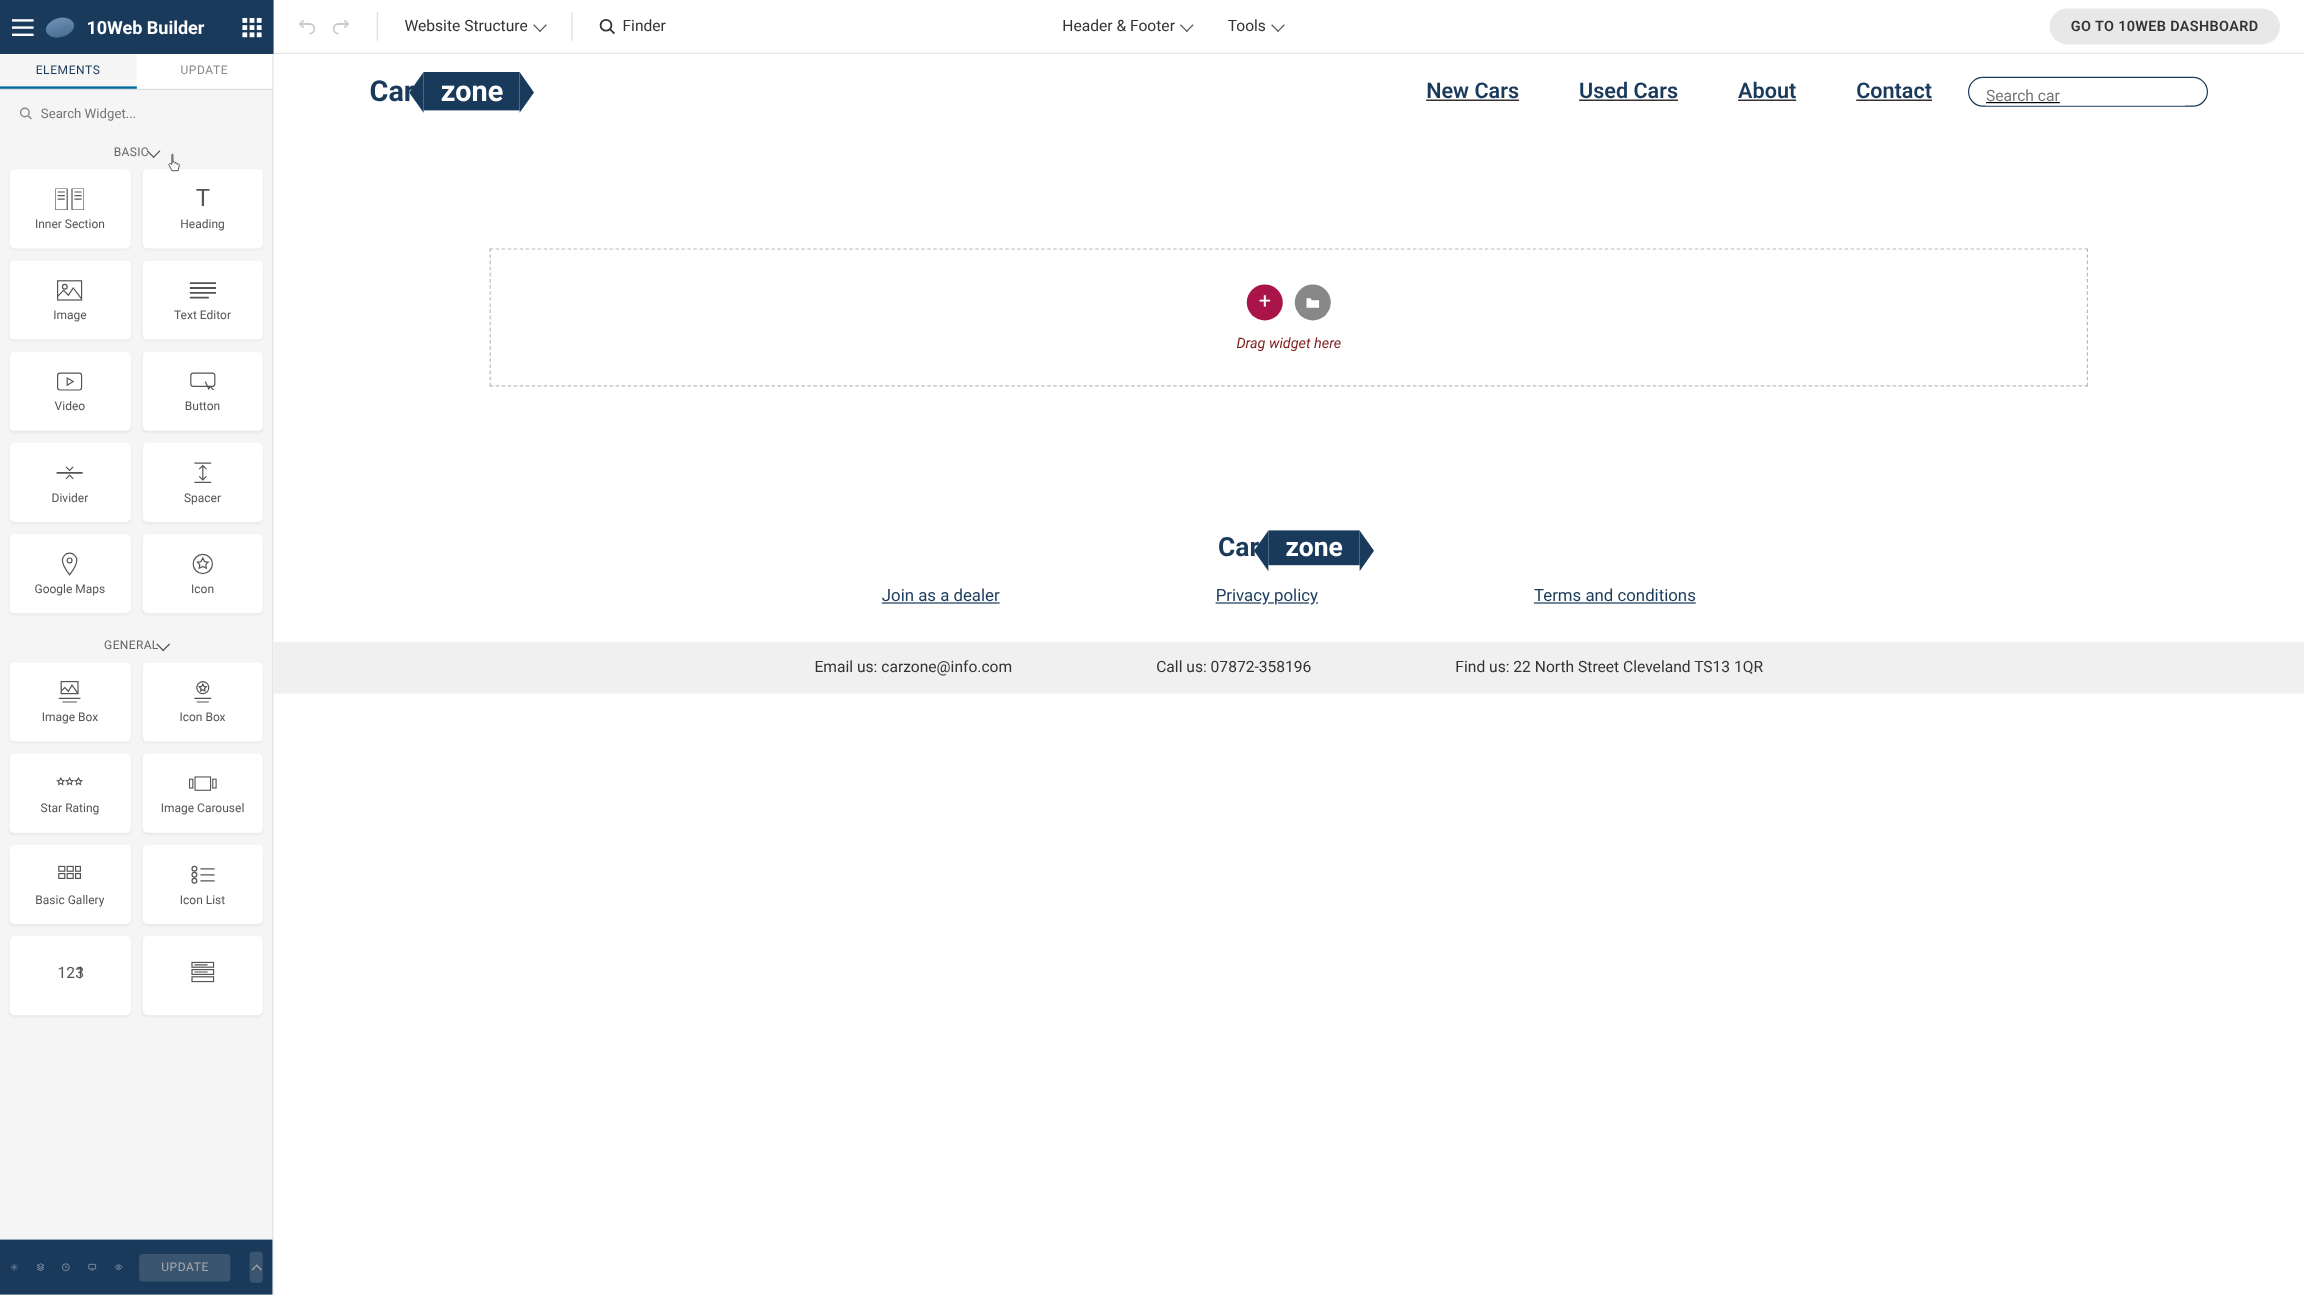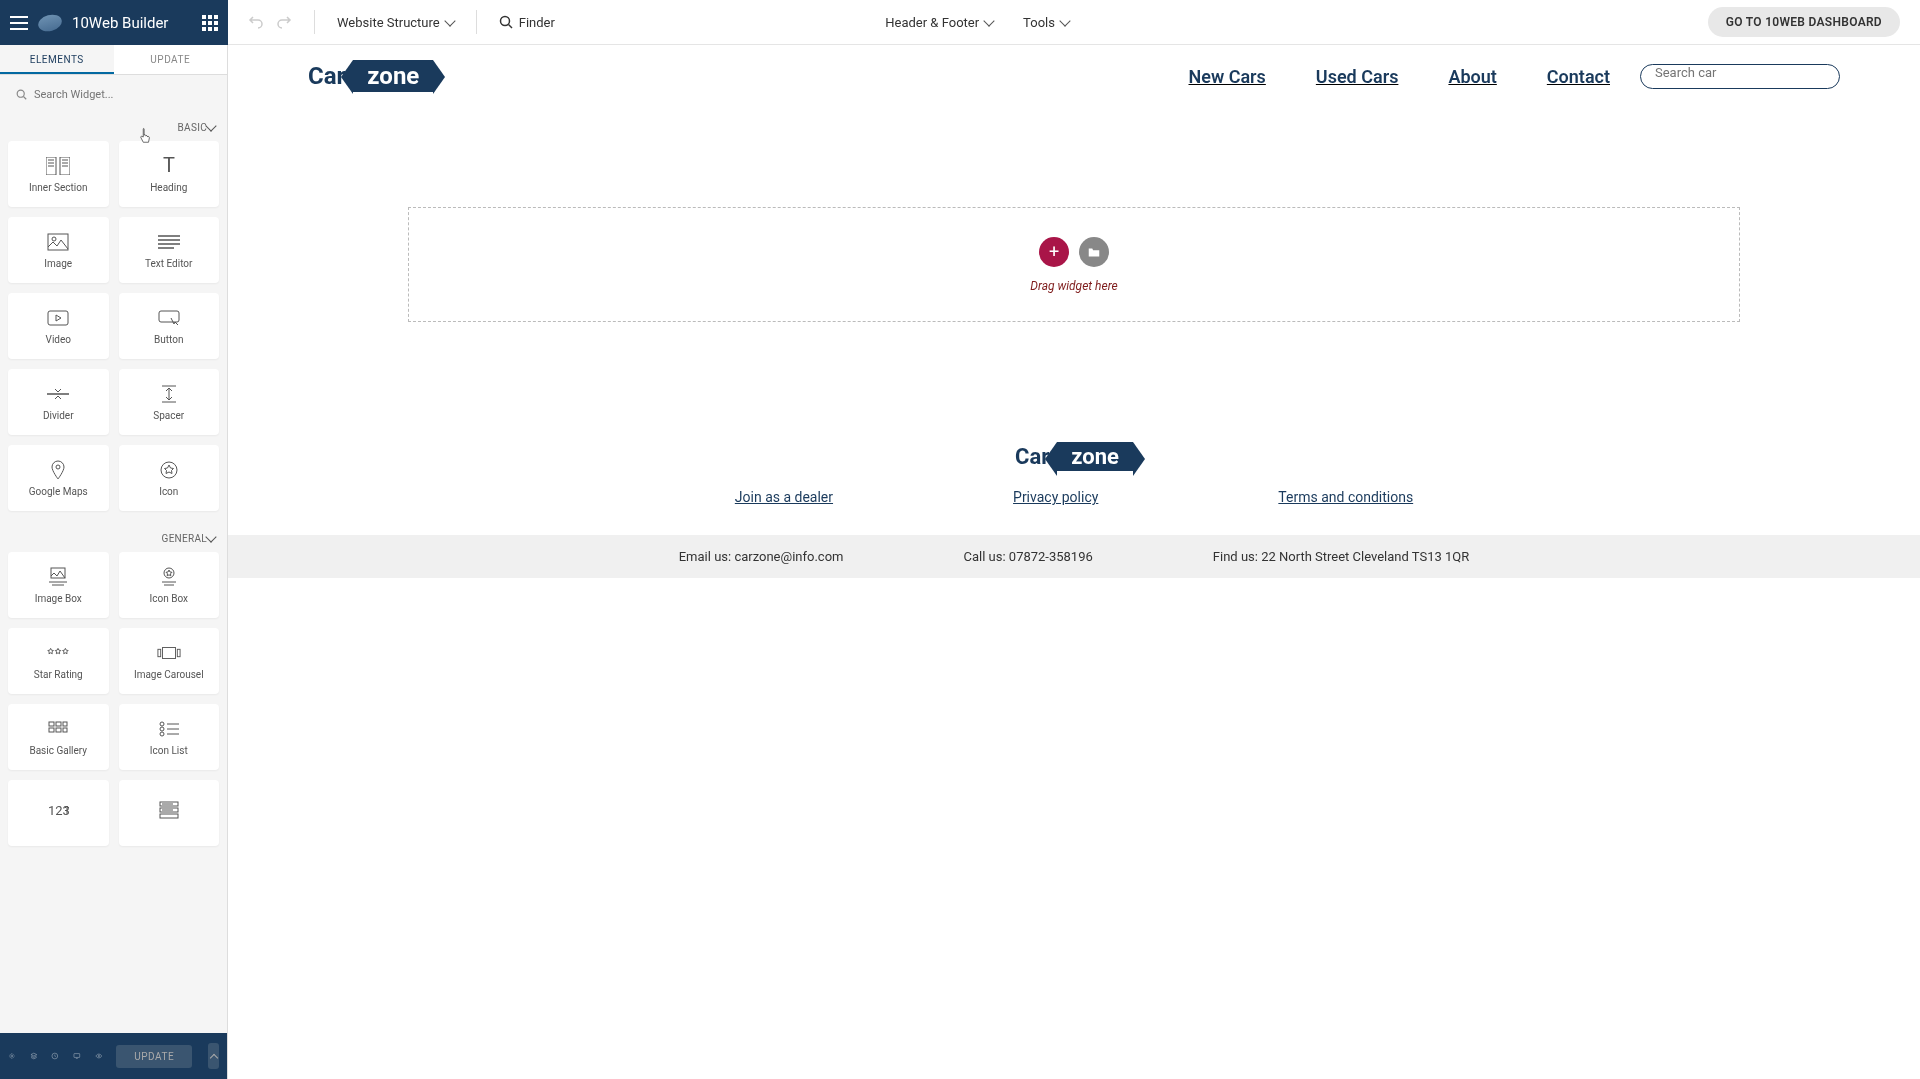--- a/index.html
+++ b/index.html
@@ -4,21 +4,21 @@
 <style>
 * { margin: 0; padding: 0; box-sizing: border-box; font-family: -apple-system, BlinkMacSystemFont, "Segoe UI", Roboto, sans-serif; }
 body { width: 1920px; height: 1079px; overflow: hidden; background: #fff; position: relative; }
 
 
 .topbar { position: absolute; top: 0; left: 0; right: 0; height: 45px; background: #1a3a5c; display: flex; align-items: center; }
 .topbar-left { display: flex; align-items: center; width: 228px; padding: 0 10px; gap: 10px; }
 .hamburger { width: 18px; height: 14px; display: flex; flex-direction: column; justify-content: space-between; cursor: pointer; }
 .hamburger span { height: 2px; background: #fff; }
 .logo-icon { width: 24px; height: 16px; background: linear-gradient(180deg, #6b8fb0 0%, #4a6f94 100%); border-radius: 50%; transform: rotate(-15deg); }
-.logo-text { color: #fff; font-size: 15px; font-weight: 400; }
+.logo-text { color: #fff; font-size: 15px; font-weight: 700; }
 .grid-icon { width: 16px; height: 16px; margin-left: auto; display: grid; grid-template-columns: repeat(3, 1fr); grid-template-rows: repeat(3, 1fr); gap: 2px; cursor: pointer; }
 .grid-icon span { background: #fff; }
 
 .topbar-mid { flex: 1; background: #fff; height: 45px; display: flex; align-items: center; padding: 0 20px; gap: 22px; border-bottom: 1px solid #e5e5e5; }
 .undo-redo { display: flex; gap: 12px; align-items: center; }
 .undo-redo svg { opacity: 0.3; }
 .divider-v { width: 1px; height: 24px; background: #ddd; }
 .tb-item { display: flex; align-items: center; gap: 6px; font-size: 13px; color: #333; cursor: pointer; }
 .chev { width: 8px; height: 8px; border-right: 1.5px solid #555; border-bottom: 1.5px solid #555; transform: rotate(45deg); margin-top: -3px; }
 .tb-center { margin-left: auto; margin-right: auto; display: flex; gap: 30px; }
@@ -26,21 +26,21 @@
 
 
 .sidebar { position: absolute; top: 45px; left: 0; width: 228px; bottom: 0; background: #f5f5f5; display: flex; flex-direction: column; border-right: 1px solid #ddd; }
 .sidebar-scroll { flex: 1; overflow-y: auto; }
 .tabs { display: flex; height: 30px; background: #fff; border-bottom: 1px solid #ddd; }
 .tab { flex: 1; text-align: center; font-size: 10px; letter-spacing: 0.5px; color: #888; line-height: 30px; cursor: pointer; }
 .tab.active { color: #1a3a5c; border-bottom: 2px solid #0369a1; background: #f5f5f5; }
 .search-wrap { padding: 8px 10px; position: relative; }
 .search-wrap svg { position: absolute; left: 16px; top: 14px; }
 .search-input { width: 100%; padding: 5px 8px 5px 24px; border: none; background: transparent; font-size: 11px; color: #666; outline: none; }
-.section-head { display: flex; align-items: center; justify-content: flex-end; padding: 8px 12px; font-size: 10px; color: #666; letter-spacing: 0.3px; cursor: pointer; }
+.section-head { display: flex; align-items: center; justify-content: center; padding: 8px 12px; font-size: 10px; color: #666; letter-spacing: 0.3px; cursor: pointer; }
 .widget-grid { display: grid; grid-template-columns: 1fr 1fr; gap: 10px; padding: 0 8px 14px; }
 .widget { background: #fff; border-radius: 4px; height: 66px; display: flex; flex-direction: column; align-items: center; justify-content: center; gap: 6px; cursor: grab; box-shadow: 0 1px 2px rgba(0,0,0,0.05); }
 .widget-label { font-size: 10px; color: #555; }
 .widget-icon { width: 24px; height: 20px; display: flex; align-items: center; justify-content: center; }
 
 .bottom-bar { height: 46px; background: #1a3a5c; display: flex; align-items: center; padding: 0 8px; gap: 14px; }
 .bottom-bar svg { opacity: 0.7; }
 .update-btn { background: #3a5570; color: #aaa; font-size: 10px; letter-spacing: 0.5px; padding: 6px 18px; border-radius: 3px; margin-left: auto; cursor: pointer; }
 .update-caret { width: 20px; height: 26px; background: #3a5570; display: flex; align-items: center; justify-content: center; border-radius: 3px; margin-left: 2px; }
 
@@ -49,21 +49,21 @@
 
 .canvas { position: absolute; top: 45px; left: 228px; right: 0; bottom: 0; background: #fff; overflow: auto; }
 .site-header { display: flex; align-items: center; padding: 15px 80px 15px 80px; gap: 30px; }
 .site-logo { display: flex; align-items: center; font-size: 24px; font-weight: 700; }
 .site-logo .c1 { color: #1a3a5c; padding-right: 8px; }
 .site-logo .c2 { background: #1a3a5c; color: #fff; padding: 2px 14px; position: relative; }
 .site-logo .c2:before { content: ''; position: absolute; left: -12px; top: 0; bottom: 0; width: 0; border-top: 17px solid transparent; border-bottom: 17px solid transparent; border-right: 12px solid #1a3a5c; }
 .site-logo .c2:after { content: ''; position: absolute; right: -12px; top: 0; bottom: 0; width: 0; border-top: 17px solid transparent; border-bottom: 17px solid transparent; border-left: 12px solid #1a3a5c; }
 .nav { margin-left: auto; display: flex; gap: 50px; text-decoration: underline; }
 .nav a { color: #1a3a5c; font-size: 18px; font-weight: 600; text-decoration: none; cursor: pointer; }
-.search-box { width: 200px; height: 25px; border: 1.5px solid #1a3a5c; border-radius: 19px; display: flex; align-items: flex-start; padding: 0 14px; gap: 8px; }
+.search-box { width: 200px; height: 25px; border: 1.5px solid #1a3a5c; border-radius: 19px; display: flex; align-items: flex-end; padding: 0 14px; gap: 8px; text-decoration: underline; }
 .search-box input { flex: 1; border: none; outline: none; font-size: 13px; color: #888; }
 
 .dropzone { margin: 100px 180px 120px; border: 1px dashed #bbb; height: 115px; display: flex; flex-direction: column; align-items: center; justify-content: center; gap: 12px; }
 .drop-btns { display: flex; gap: 10px; }
 .btn-round { width: 30px; height: 30px; border-radius: 50%; display: flex; align-items: center; justify-content: center; cursor: pointer; }
 .btn-add { background: #a91548; color: #fff; font-size: 18px; }
 .btn-folder { background: #888; }
 .drop-text { font-size: 12px; color: #7f1d1d; font-style: italic; }
 
 .site-footer { text-align: center; }

